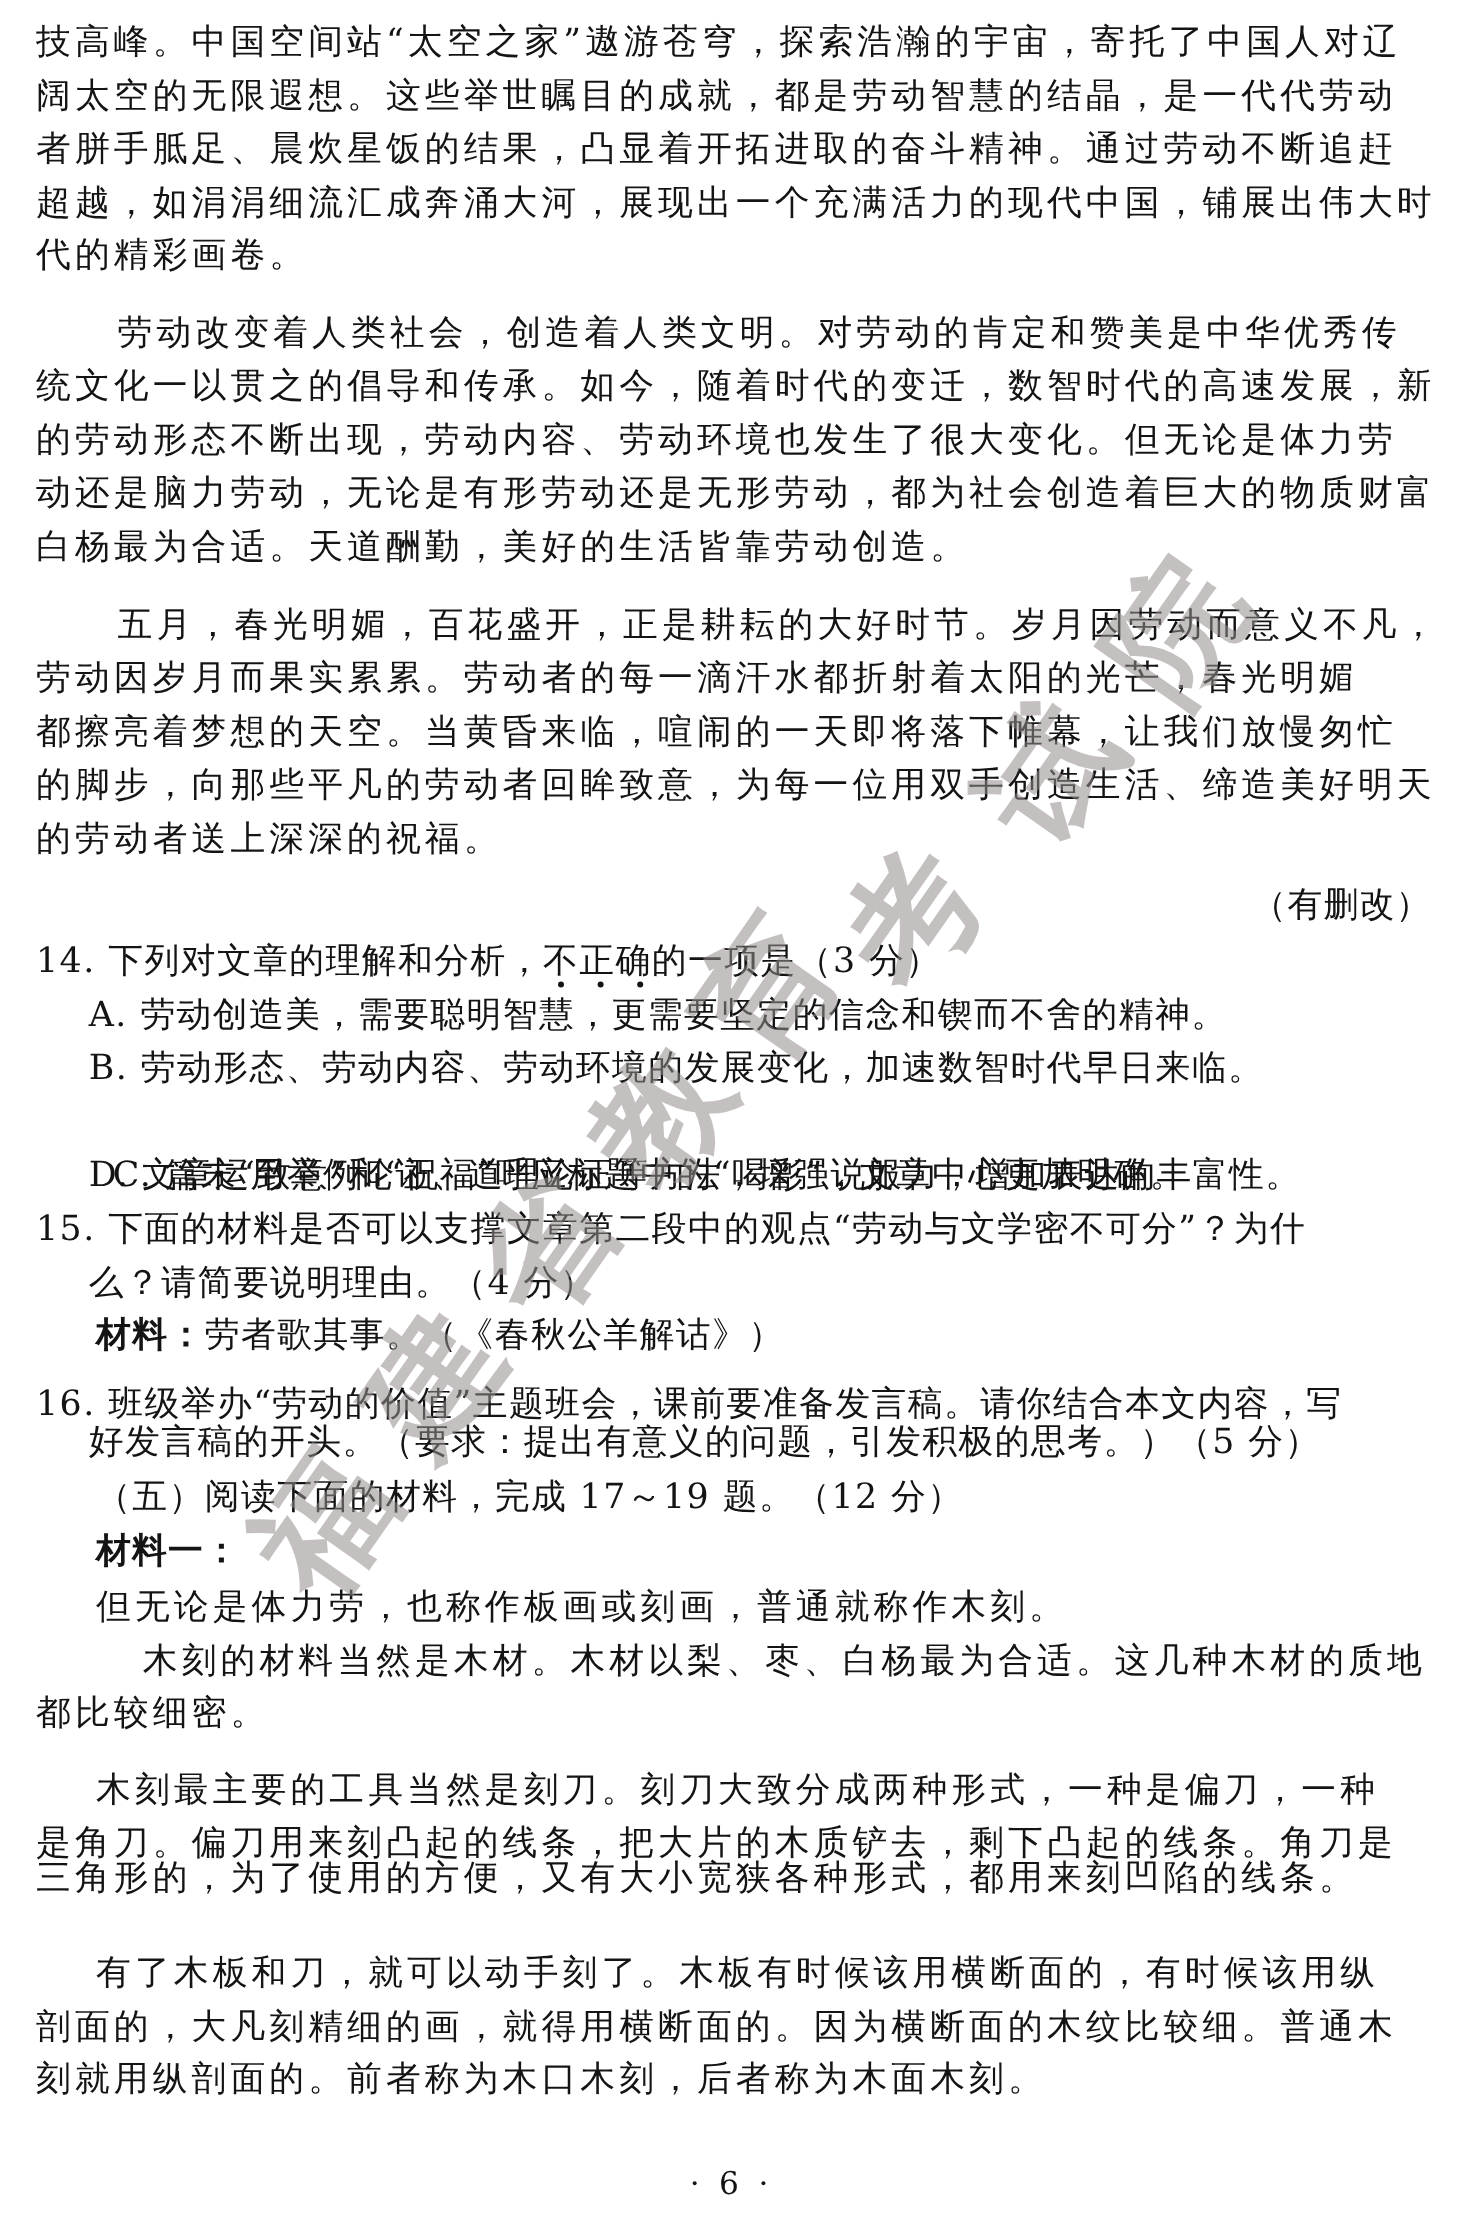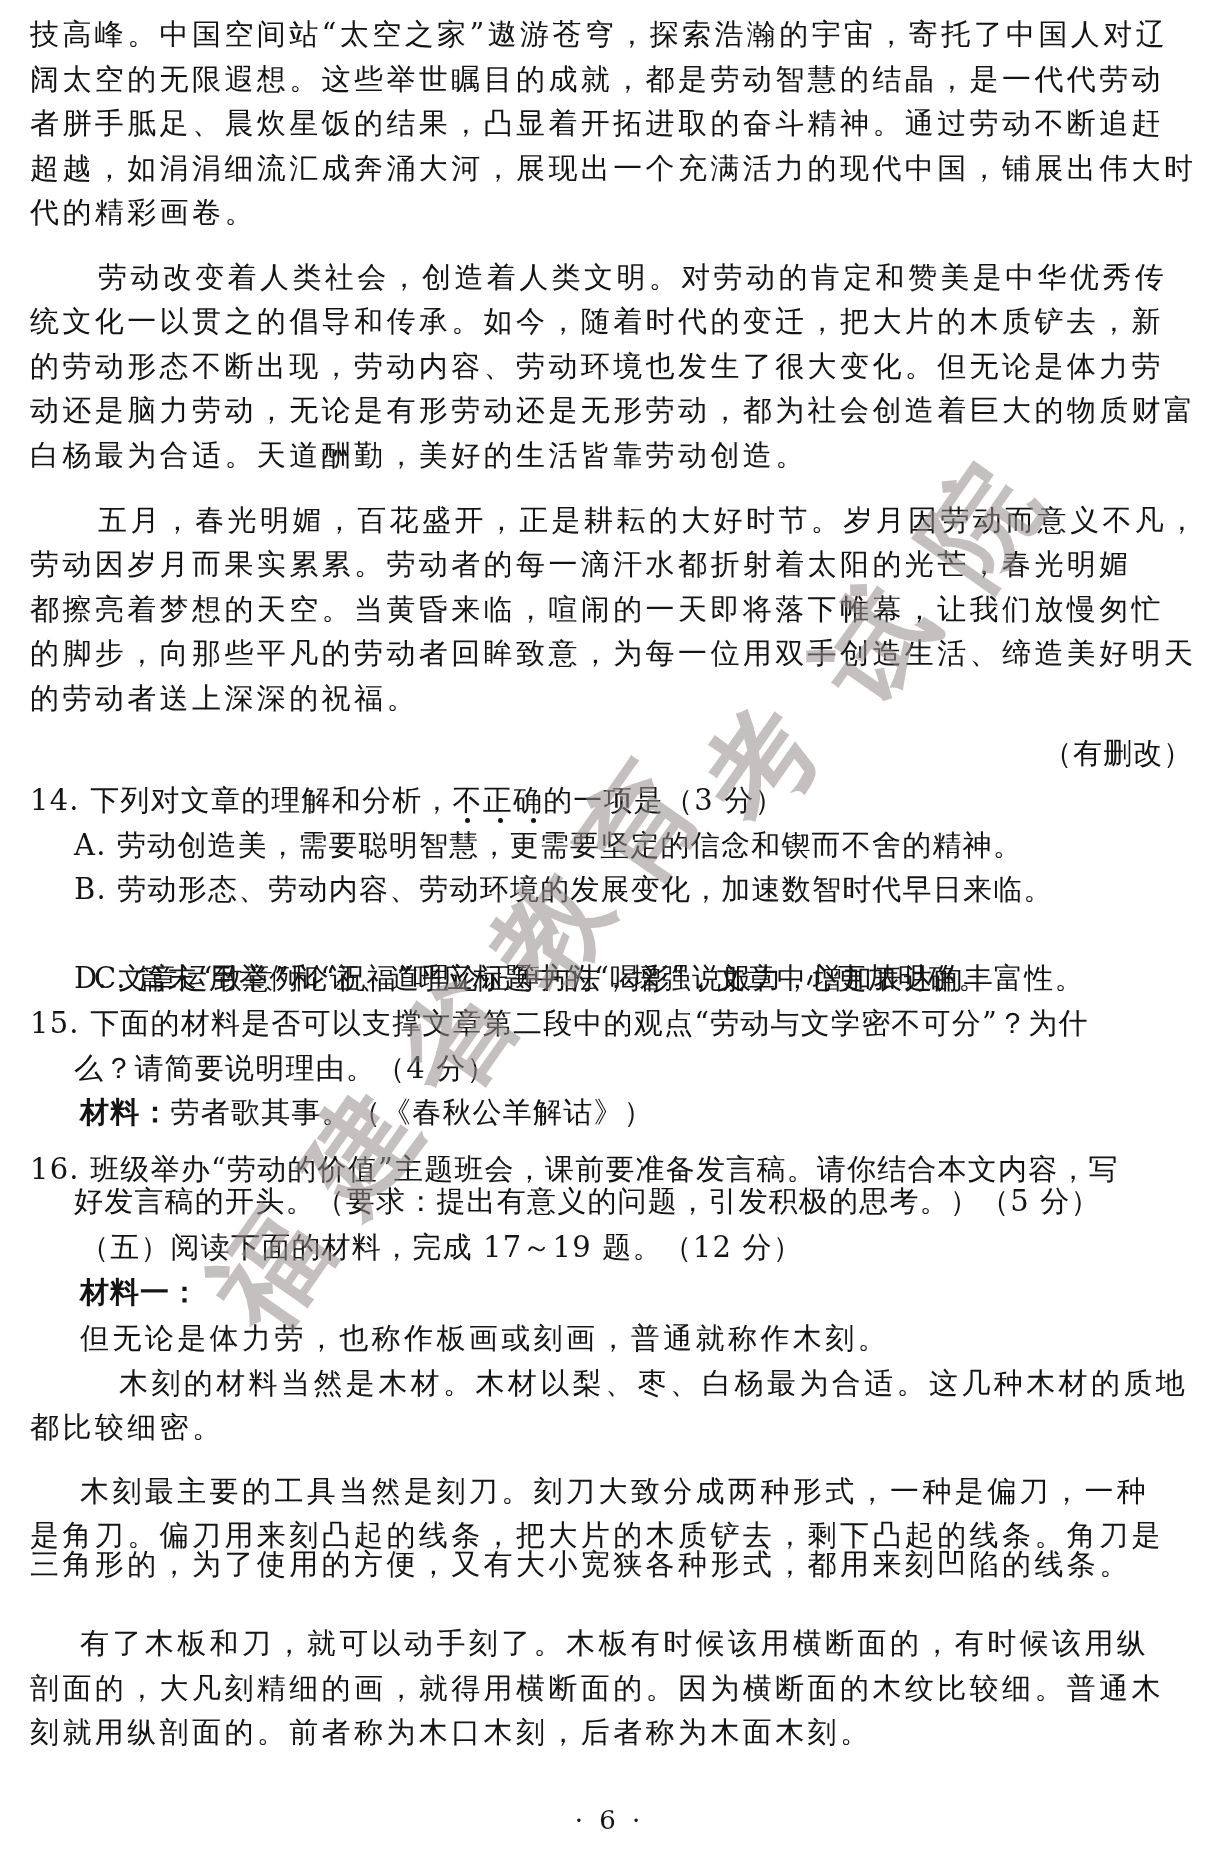--- a/index.html
+++ b/index.html
@@ -81,21 +81,21 @@
 
 <div class="page">
 
   <div class="line" style="top:12px">技高峰。中国空间站“太空之家”遨游苍穹，探索浩瀚的宇宙，寄托了中国人对辽</div>
   <div class="line" style="top:57px">阔太空的无限遐想。这些举世瞩目的成就，都是劳动智慧的结晶，是一代代劳动</div>
   <div class="line" style="top:101px">者胼手胝足、晨炊星饭的结果，凸显着开拓进取的奋斗精神。通过劳动不断追赶</div>
   <div class="line" style="top:146px">超越，如涓涓细流汇成奔涌大河，展现出一个充满活力的现代中国，铺展出伟大时</div>
   <div class="line" style="top:190px">代的精彩画卷。</div>
 
   <div class="line indent" style="top:255px">劳动改变着人类社会，创造着人类文明。对劳动的肯定和赞美是中华优秀传</div>
-  <div class="line" style="top:299px">统文化一以贯之的倡导和传承。如今，随着时代的变迁，把大片的木质铲去，新</div>
+  <div class="line" style="top:299px">统文化一以贯之的倡导和传承。如今，随着时代的变迁，数智时代的高速发展，新</div>
   <div class="line" style="top:344px">的劳动形态不断出现，劳动内容、劳动环境也发生了很大变化。但无论是体力劳</div>
   <div class="line" style="top:388px">动还是脑力劳动，无论是有形劳动还是无形劳动，都为社会创造着巨大的物质财富</div>
   <div class="line" style="top:433px">白杨最为合适。天道酬勤，美好的生活皆靠劳动创造。</div>
 
   <div class="line indent" style="top:498px">五月，春光明媚，百花盛开，正是耕耘的大好时节。岁月因劳动而意义不凡，</div>
   <div class="line" style="top:542px">劳动因岁月而果实累累。劳动者的每一滴汗水都折射着太阳的光芒，春光明媚</div>
   <div class="line" style="top:587px">都擦亮着梦想的天空。当黄昏来临，喧闹的一天即将落下帷幕，让我们放慢匆忙</div>
   <div class="line" style="top:631px">的脚步，向那些平凡的劳动者回眸致意，为每一位用双手创造生活、缔造美好明天</div>
   <div class="line" style="top:676px">的劳动者送上深深的祝福。</div>
 

